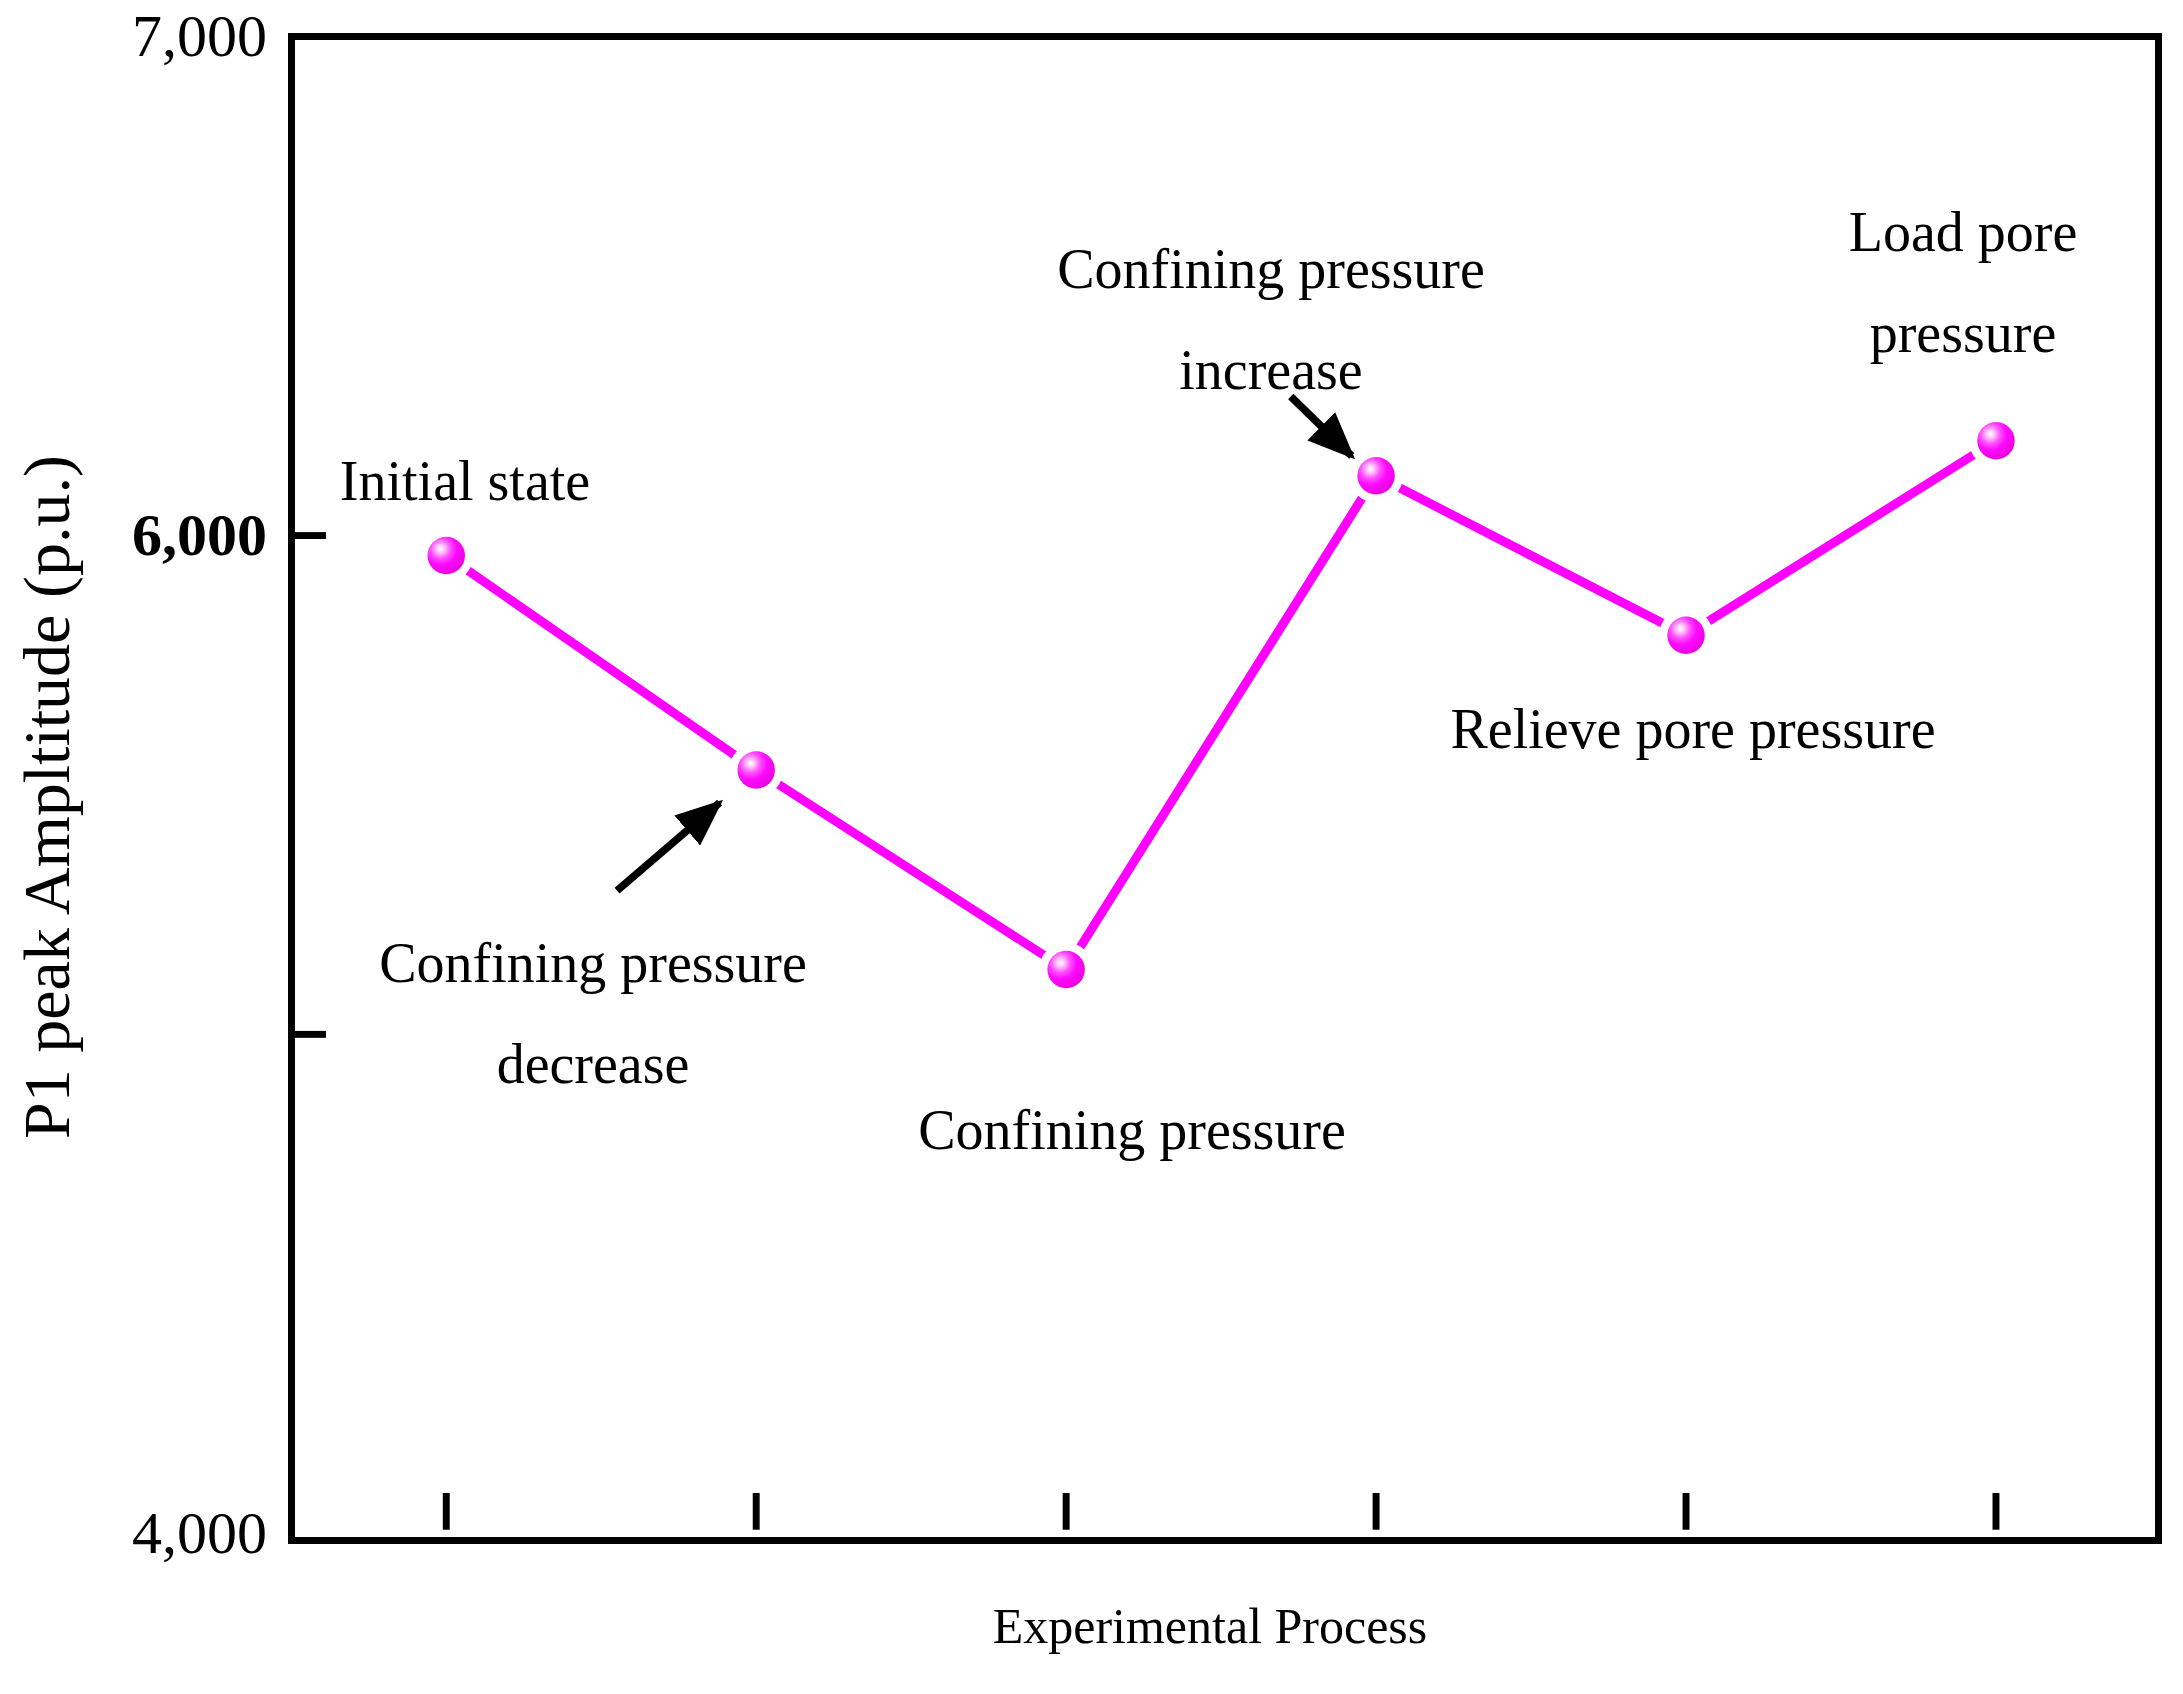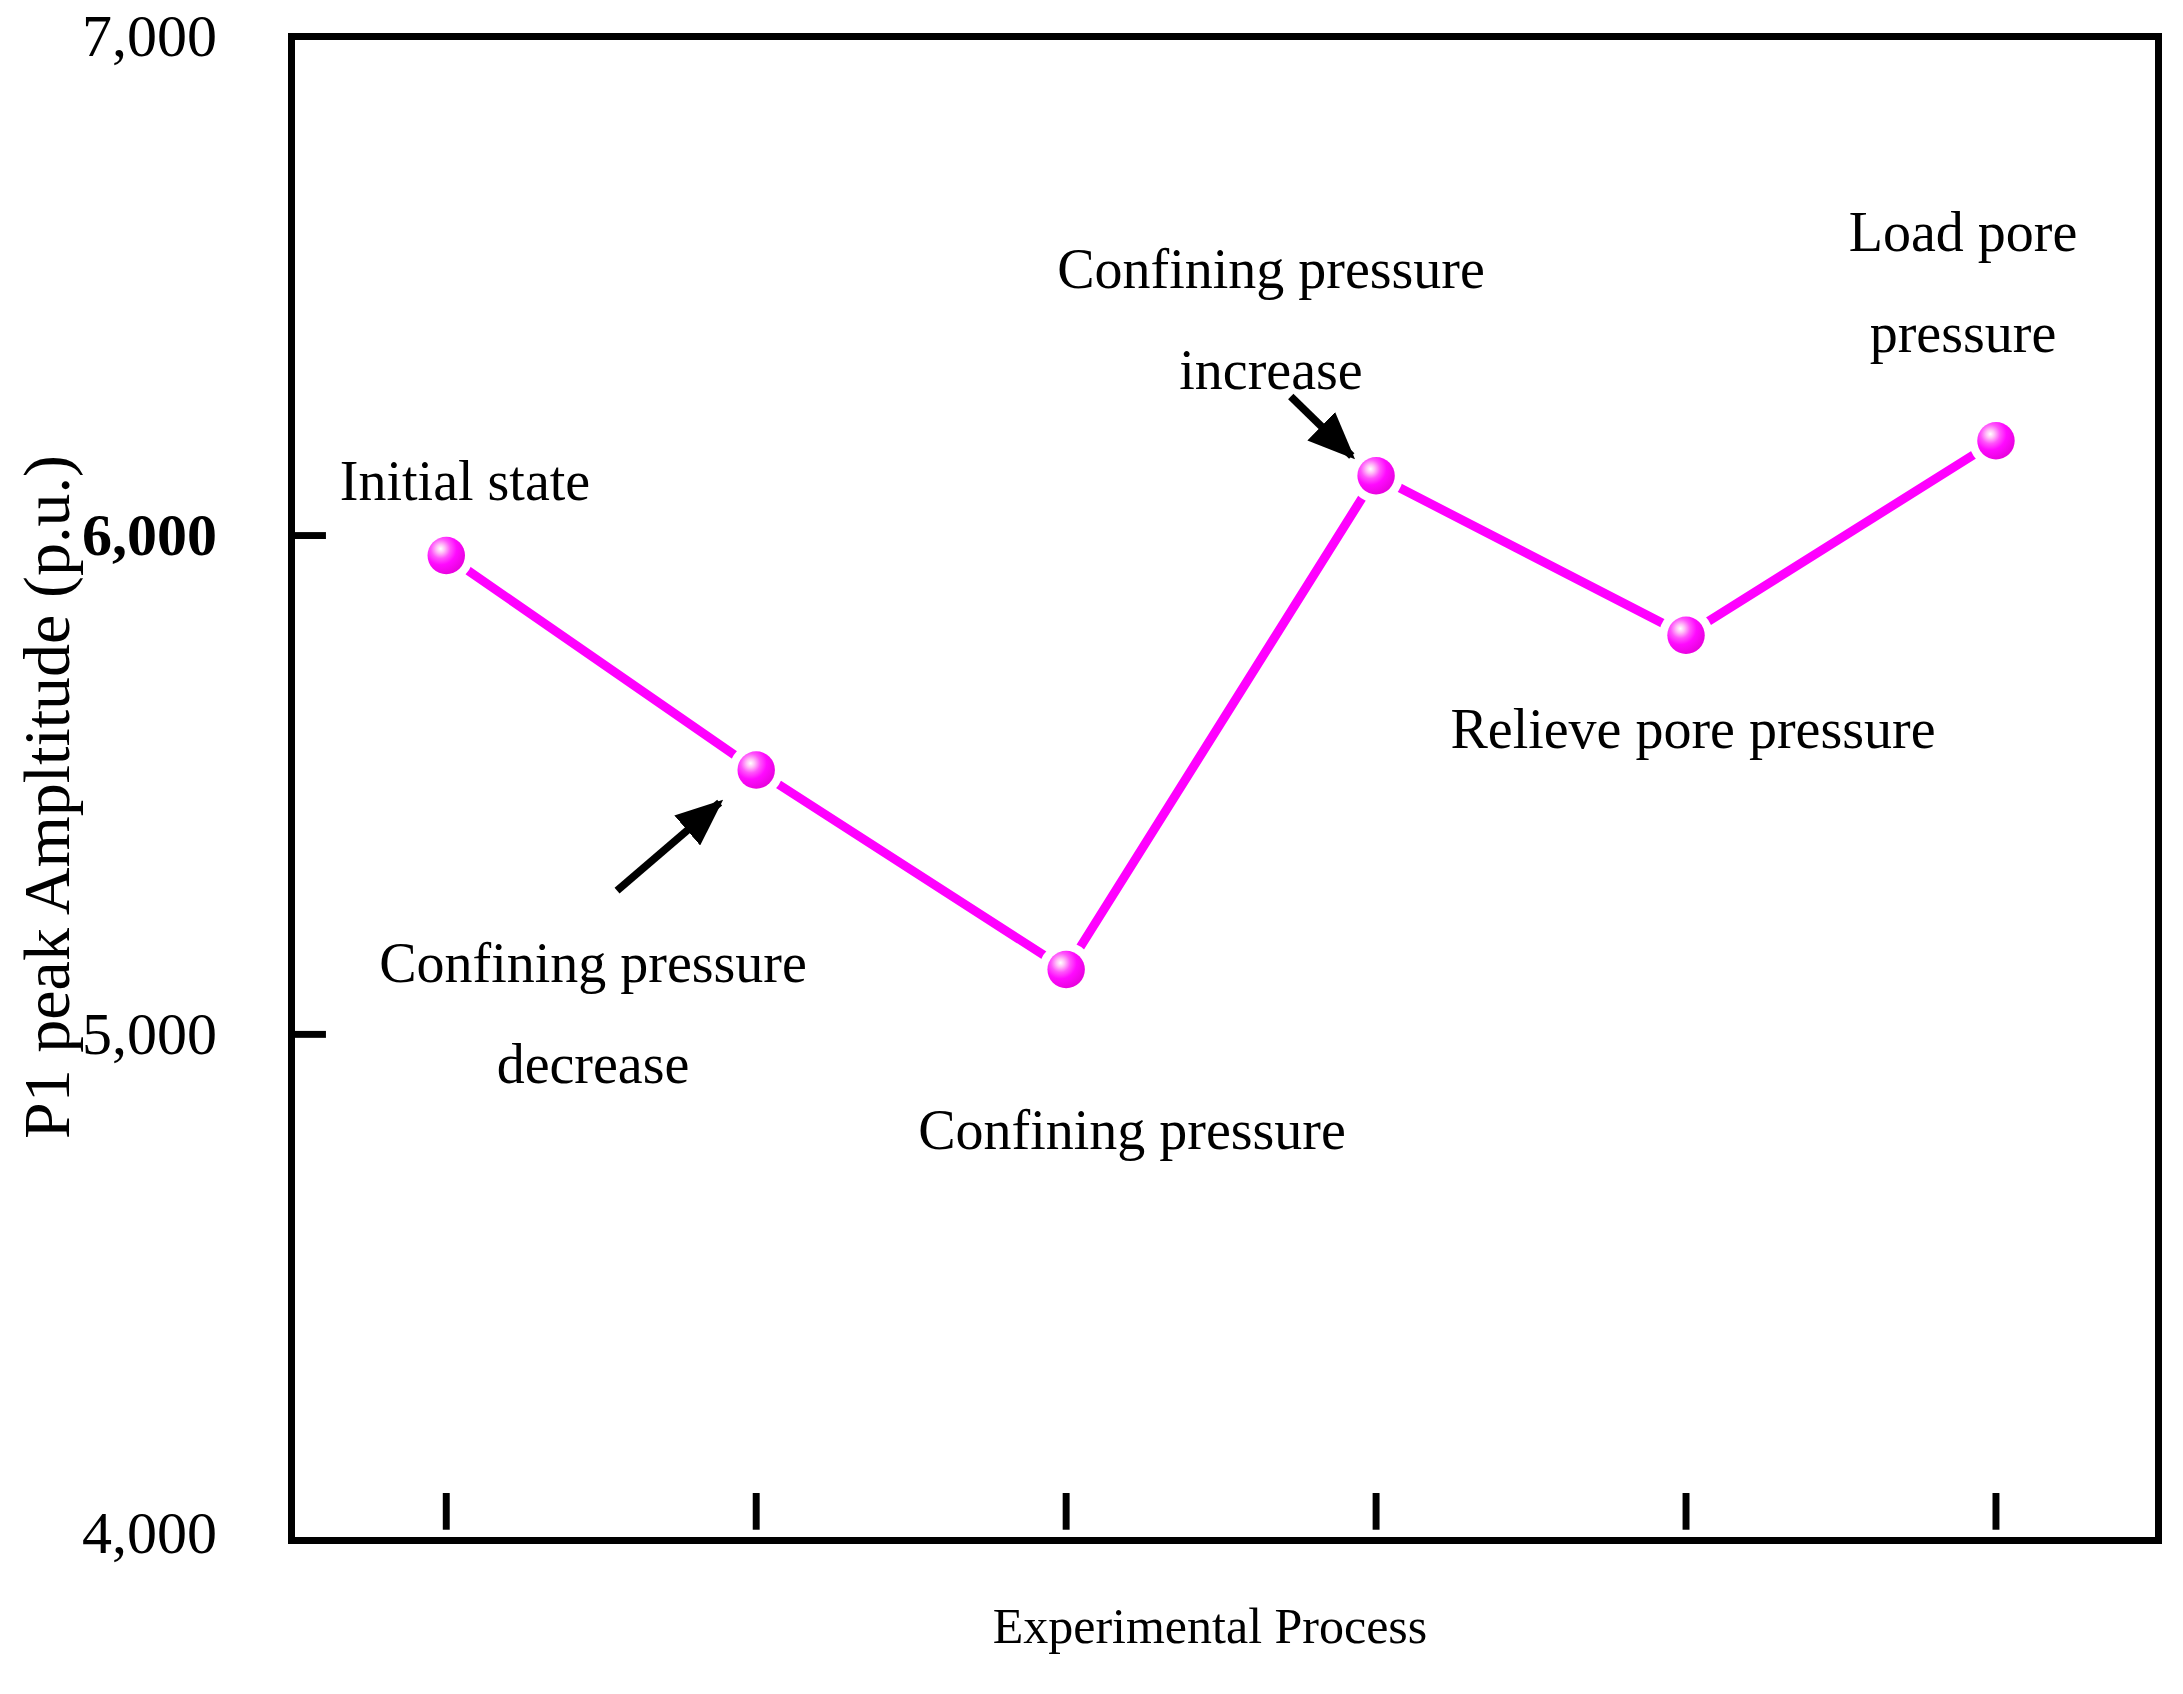--- a/index.html
+++ b/index.html
@@ -15,24 +15,23 @@
     position:absolute;
     left:288px;top:33px;width:1860px;height:1497px;
     border:7px solid #000;
     box-sizing:content-box;
     background:transparent;
   }
   #chart-svg{position:absolute;left:0;top:0;}
   .ytick-label{
     position:absolute;
     left:0;width:267px;
-    text-align:center;
+    text-align:right;
     font-size:60px;line-height:61px;
     white-space:nowrap;
-    padding-left:16px;
   }
   #y-axis-title{
     position:absolute;
     left:47px;top:797px;
     transform:translate(-50%,-50%) rotate(-90deg);
     font-size:66px;
     white-space:nowrap;
   }
   #x-axis-title{
     position:absolute;
@@ -136,17 +135,16 @@
   <div class="ann" id="ann-relieve-pore">
     <span class="ann-line">Relieve pore pressure</span>
   </div>
 
   <div class="ann" id="ann-load-pore">
     <span class="ann-line">Load pore</span>
     <span class="ann-line">pressure</span>
   </div>
 
 <div class="ytick-label" style="top: 1503px;">4,000</div>
-    <div class="ytick-label" style="top: 1004px;">5,000</div>
     <div class="ytick-label" style="top: 505px; font-weight: bold;">6,000</div>
     <div class="ytick-label" style="top: 6.2px;">7,000</div>
   </div>
 
 
 </body></html>

